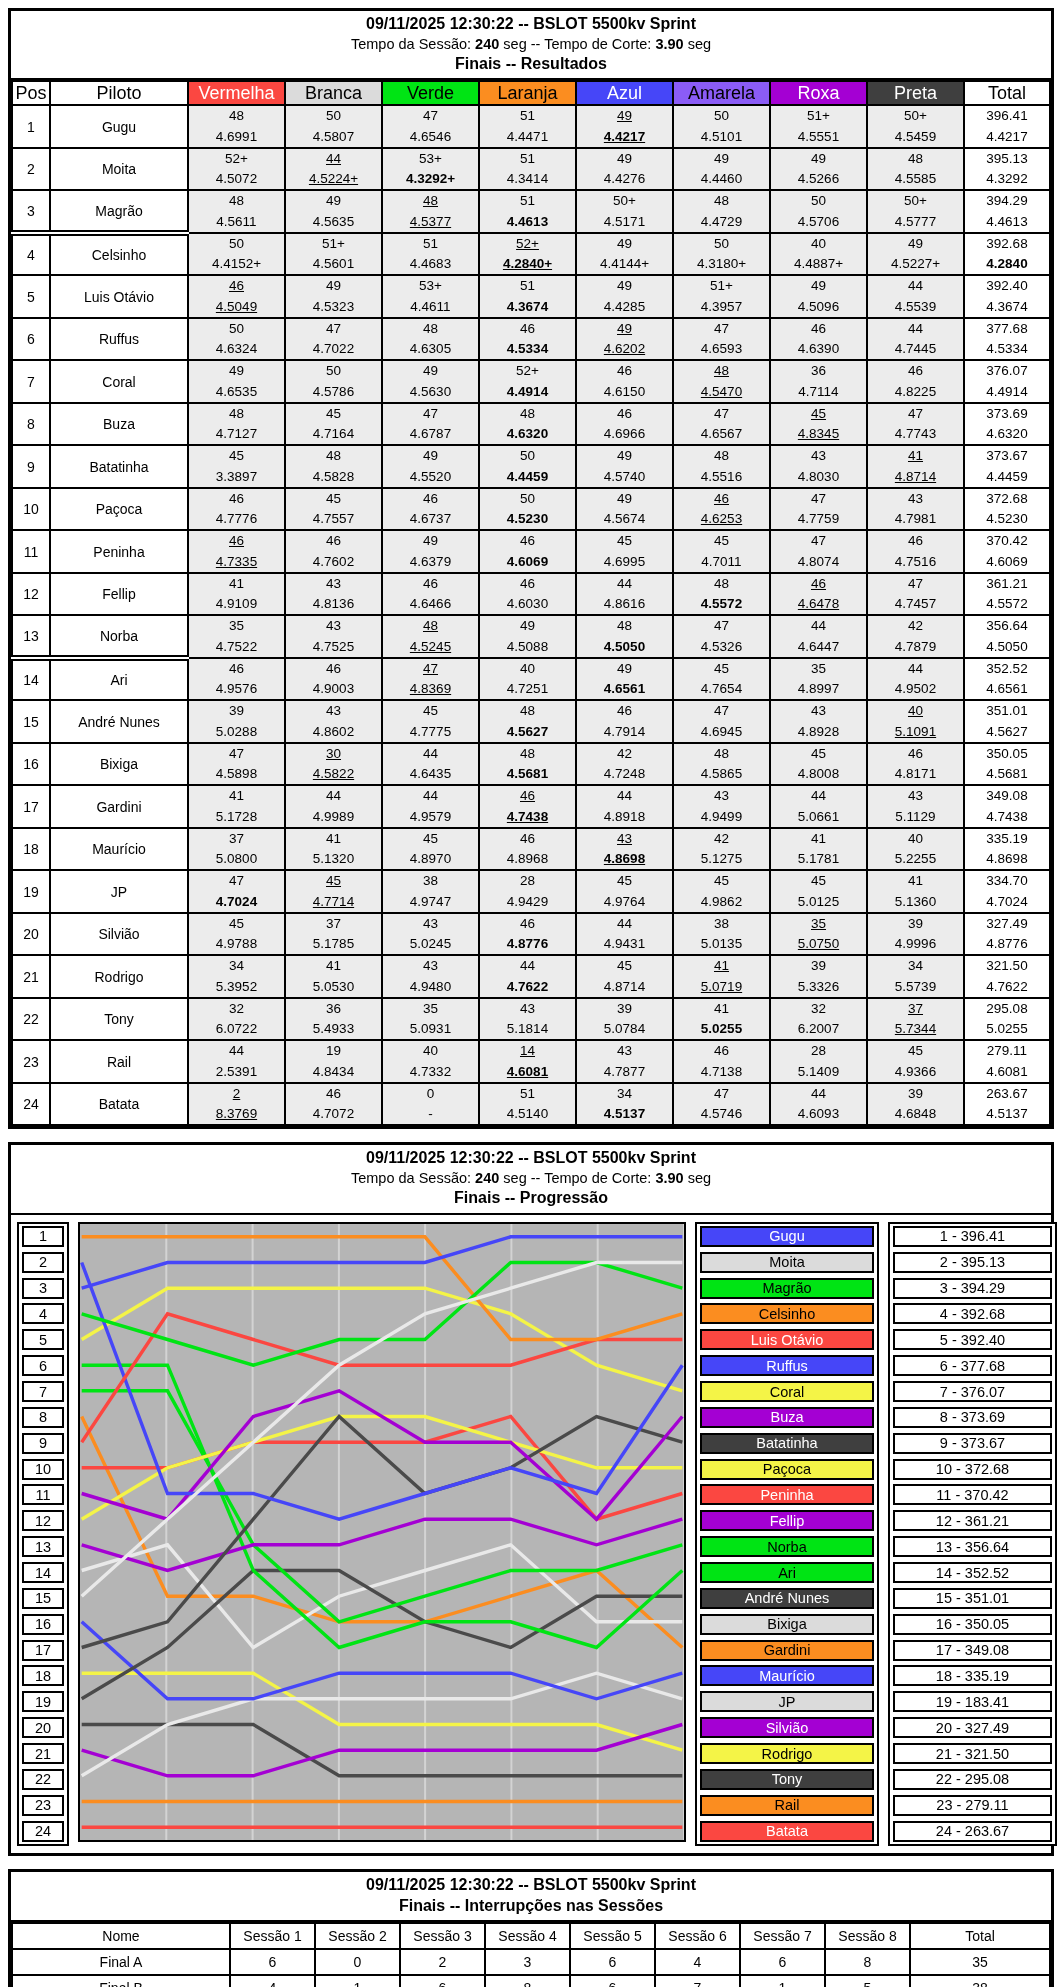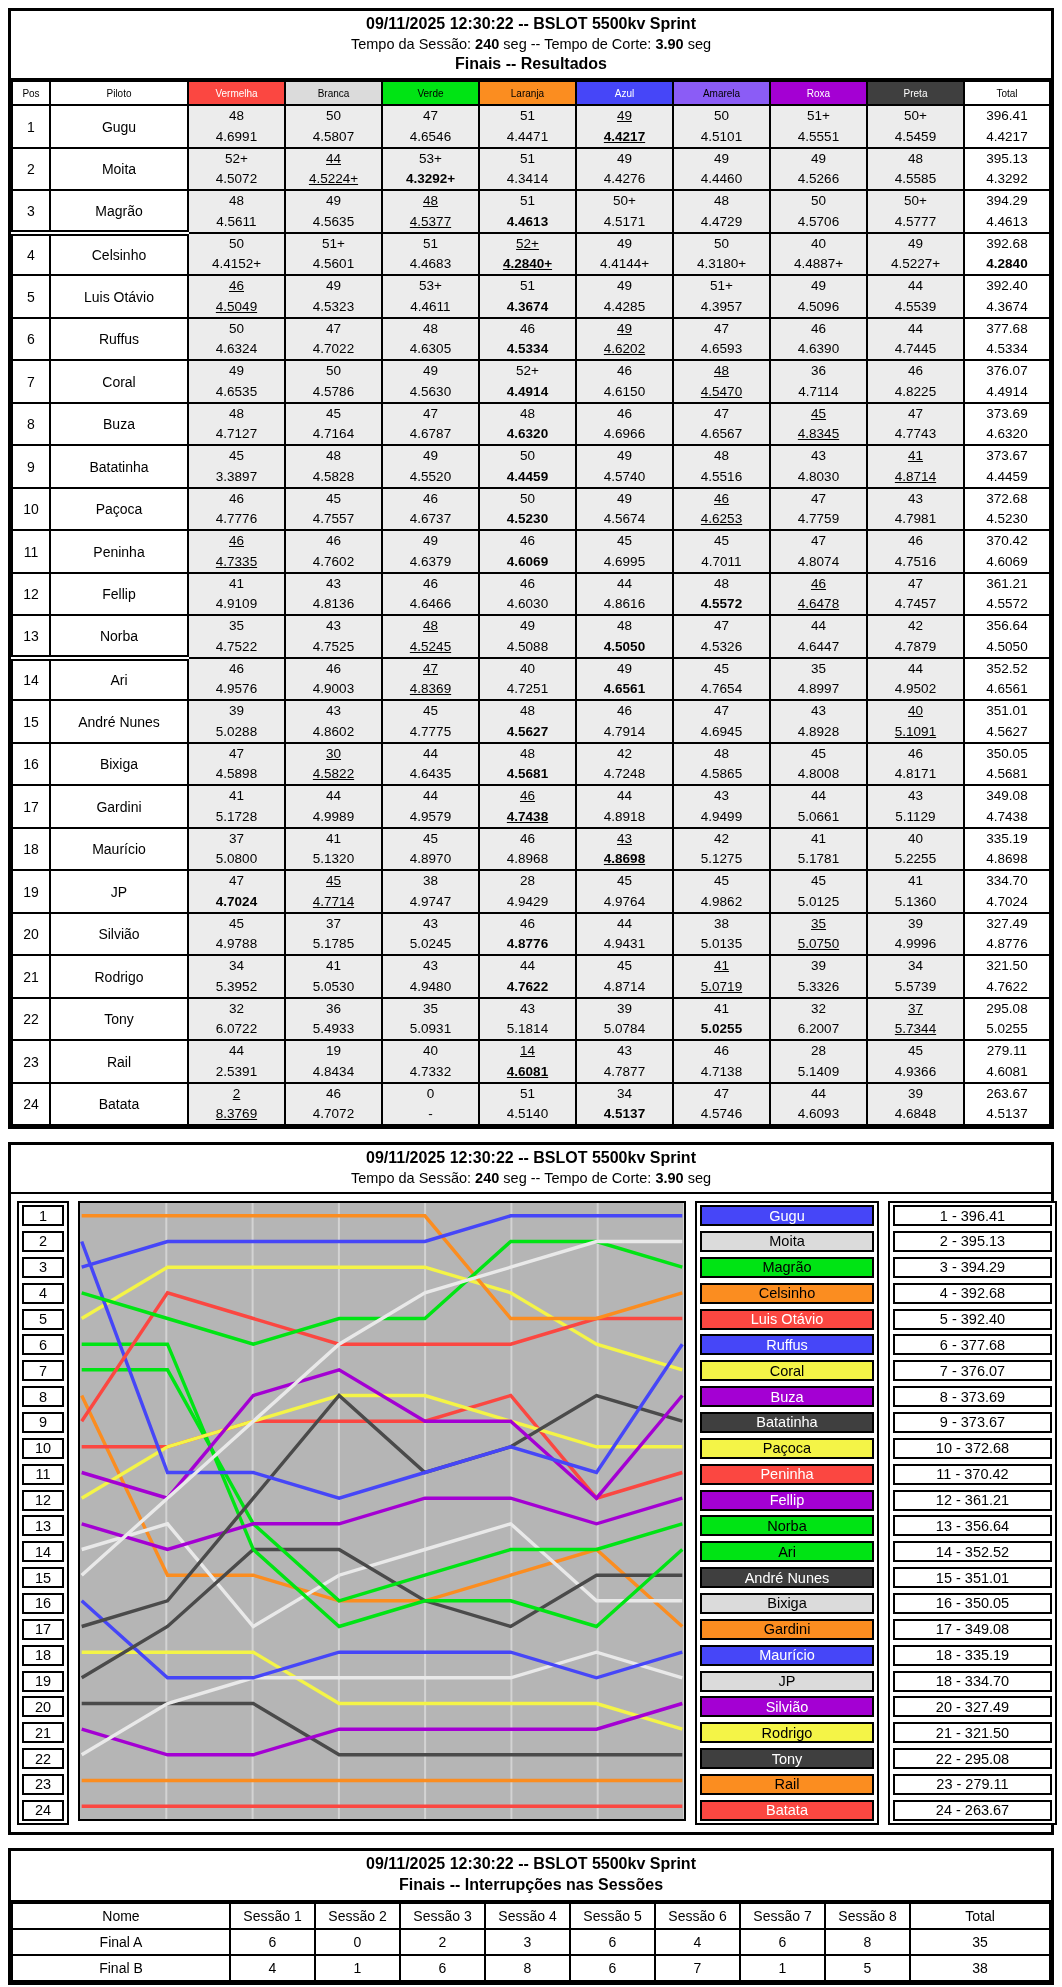--- a/index.html
+++ b/index.html
@@ -5,21 +5,21 @@
   html,body{margin:0;padding:0;background:#fff;color:#000;
     font-family:"Liberation Sans",sans-serif;}
   .page{width:1046px;padding:8px;}
   .panel{border:3px solid #000;margin-bottom:13px;background:#fff;}
   .panel-head{text-align:center;padding:3px 0 4px 0;border-bottom:2px solid #000;}
   .t-big{font-size:16px;font-weight:bold;line-height:1.3;}
   .t-mid{font-size:14.5px;line-height:1.3;}
   .t-mid b{font-weight:bold;}
   table{border-collapse:collapse;width:100%;table-layout:fixed;}
   td,th{border:2px solid #000;text-align:center;vertical-align:middle;padding:0;overflow:hidden;}
-  th{font-weight:normal;font-size:10px;height:22px;}
+  th{font-weight:normal;font-size:18px;height:22px;}
   .pos-cell,.pilot-cell{font-size:14px;background:#fff;}
   .lane-cell{background:#ECECEC;font-size:13.5px;}
   .total-cell{font-size:13.5px;background:#fff;}
   .laps,.time{line-height:1.5;}
   .ul{text-decoration:underline;}
   .bd{font-weight:bold;}
   tr.grp td.grp-b{border-top:6px double #000;}
   
   .prog-body{display:flex;align-items:flex-start;padding:7px 6px;gap:9px;}
   .colwrap{border:2px solid #000;padding:2px 3px;display:flex;flex-direction:column;
@@ -1036,20 +1036,21 @@
             </td>
           </tr>
         </tbody>
     </table>
   </section>
 
   <section class="panel">
     <div class="panel-head">
       <div class="t-big">09/11/2025 12:30:22 -- BSLOT 5500kv Sprint</div>
       <div class="t-mid"><span>Tempo da Sessão: </span><b>240</b><span> seg -- Tempo de Corte: </span><b>3.90</b><span> seg</span></div>
+      <div class="t-big">Finais -- Progressão</div>
     </div>
     <div class="prog-body">
       <div class="colwrap" id="rank-col">
           <div class="numbox">1</div>
           <div class="numbox">2</div>
           <div class="numbox">3</div>
           <div class="numbox">4</div>
           <div class="numbox">5</div>
           <div class="numbox">6</div>
           <div class="numbox">7</div>
@@ -1145,21 +1146,21 @@
           <div class="score-item">9 - 373.67</div>
           <div class="score-item">10 - 372.68</div>
           <div class="score-item">11 - 370.42</div>
           <div class="score-item">12 - 361.21</div>
           <div class="score-item">13 - 356.64</div>
           <div class="score-item">14 - 352.52</div>
           <div class="score-item">15 - 351.01</div>
           <div class="score-item">16 - 350.05</div>
           <div class="score-item">17 - 349.08</div>
           <div class="score-item">18 - 335.19</div>
-          <div class="score-item">18 - 334.70</div>
+          <div class="score-item">19 - 183.41</div>
           <div class="score-item">20 - 327.49</div>
           <div class="score-item">21 - 321.50</div>
           <div class="score-item">22 - 295.08</div>
           <div class="score-item">23 - 279.11</div>
           <div class="score-item">24 - 263.67</div>
         </div>
     </div>
   </section>
 
   <section class="panel bottom" style="margin-bottom:0">

